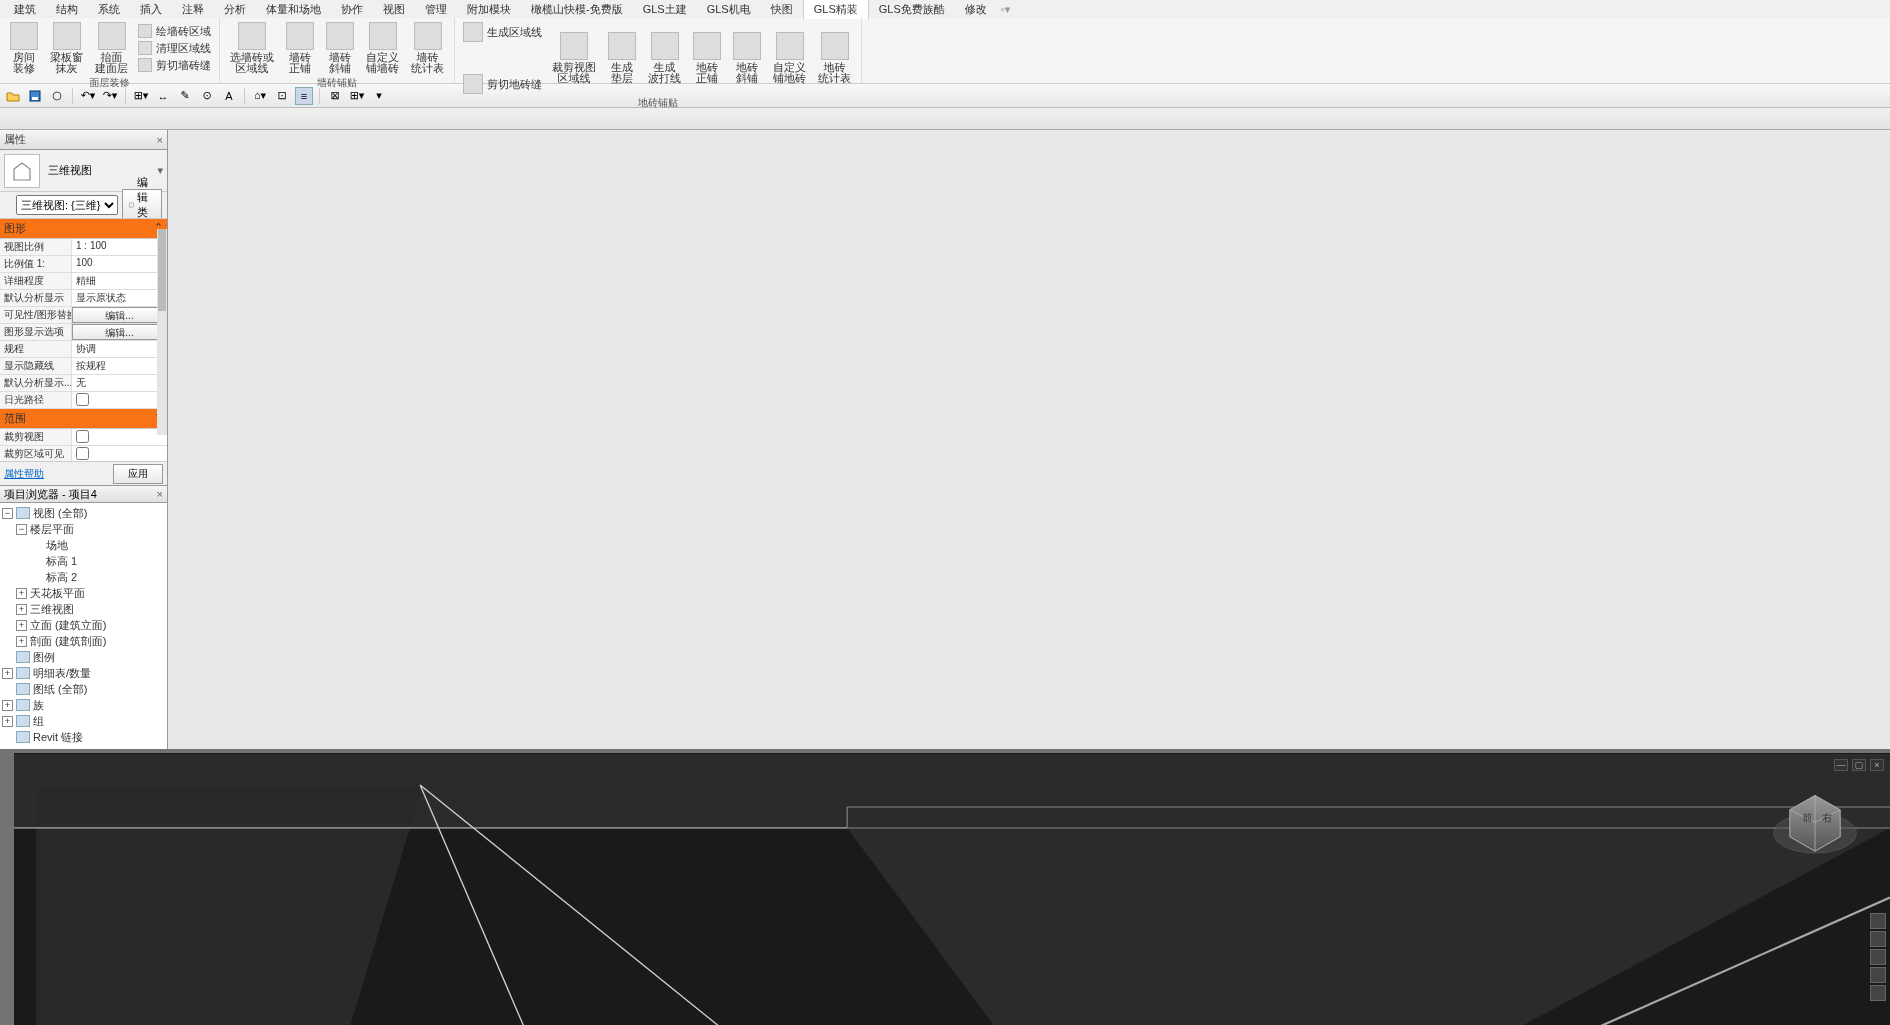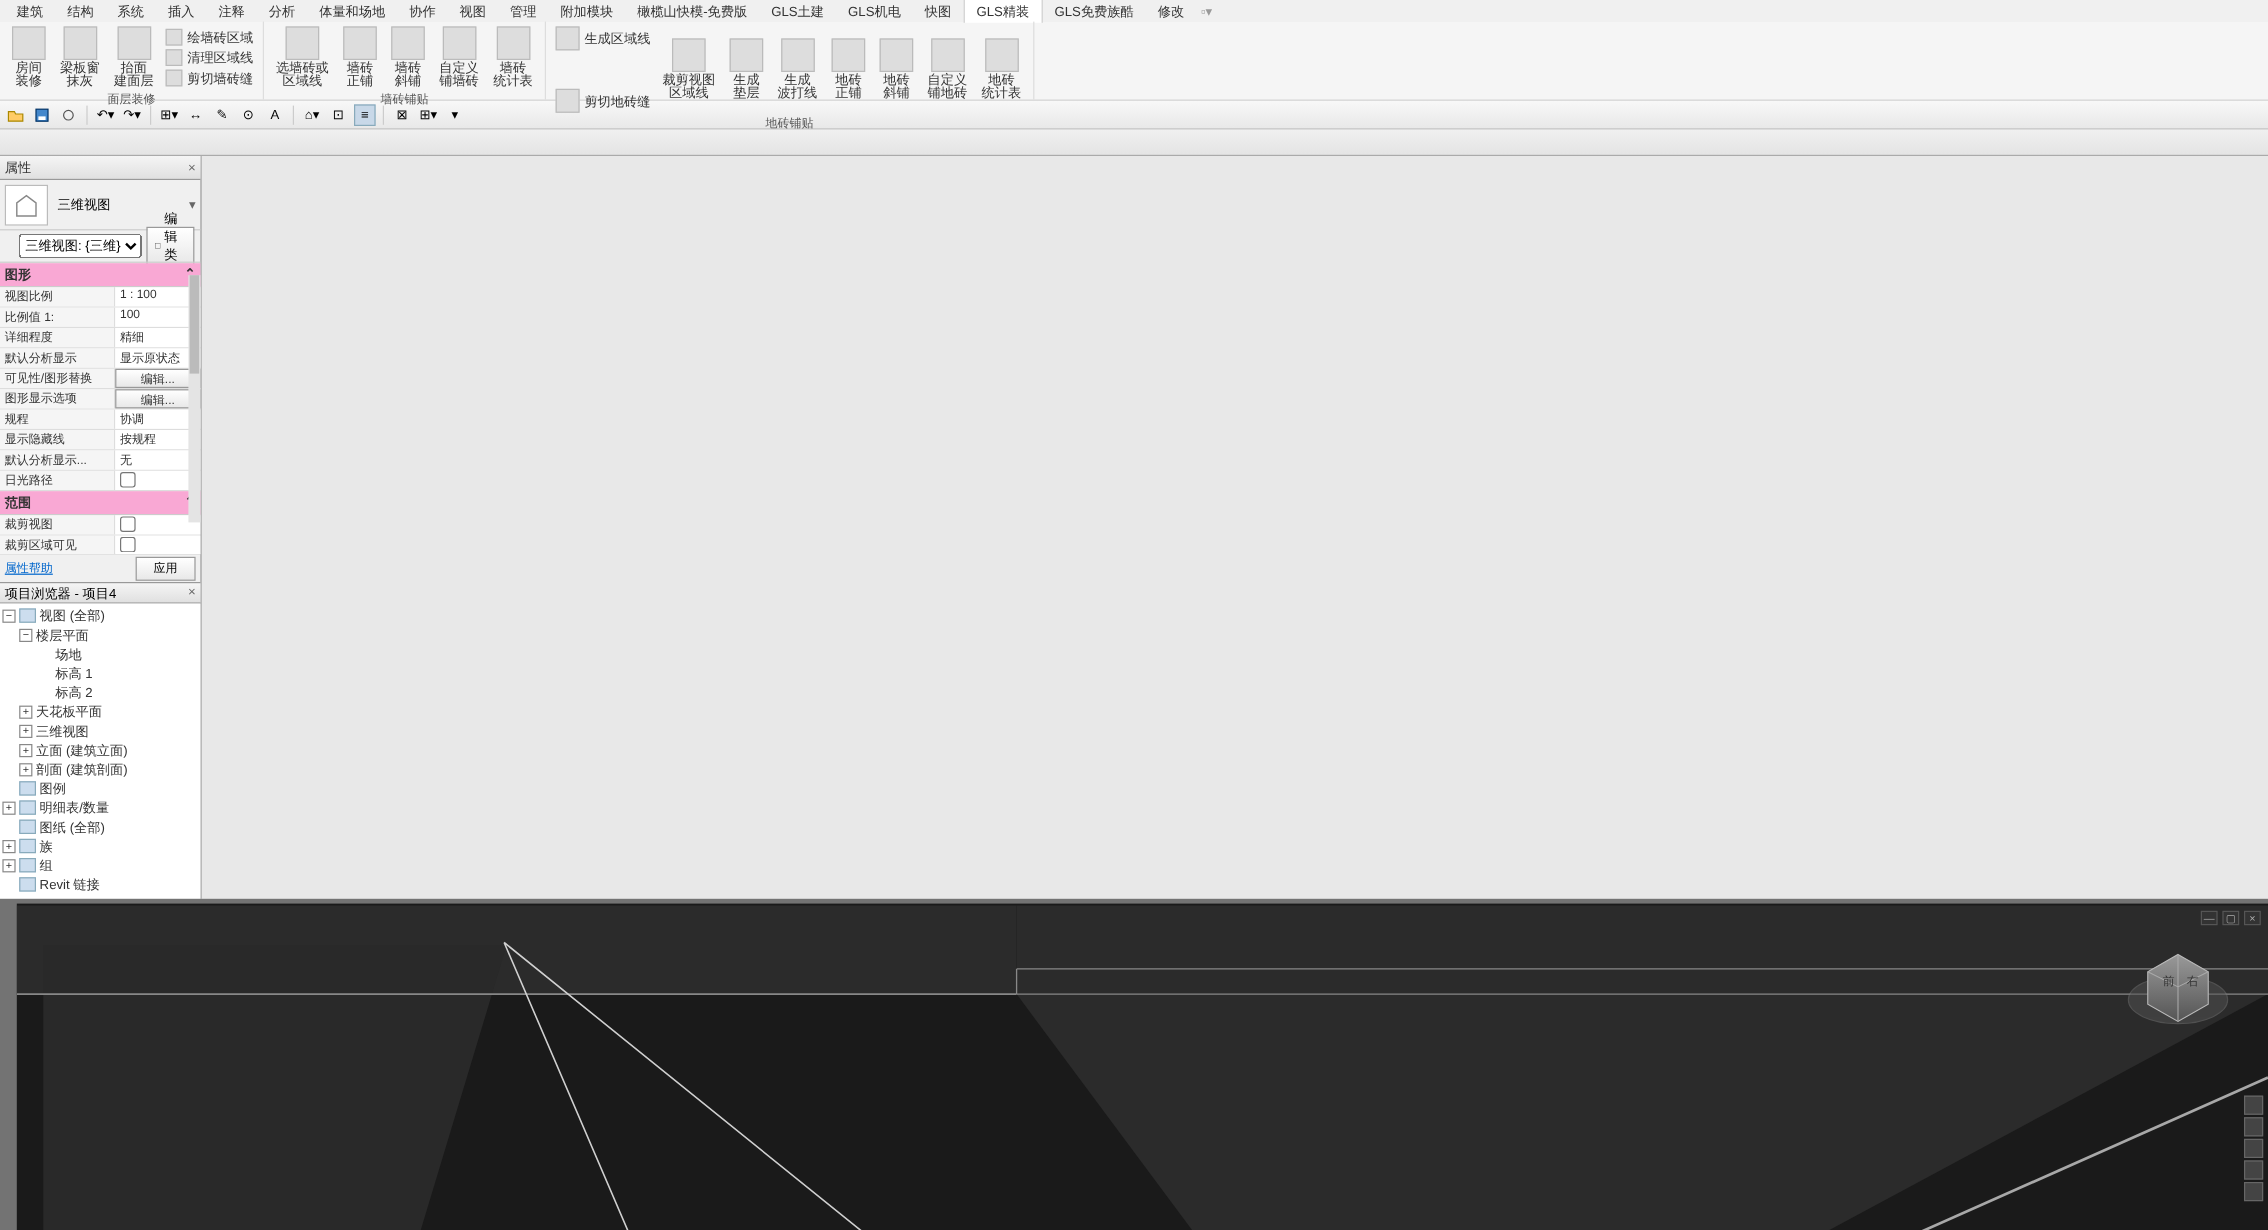--- a/index.html
+++ b/index.html
@@ -39,23 +39,23 @@
 .panel-title { height: 20px; background: linear-gradient(#f5f5f5,#e0e0e0); border-bottom: 1px solid #999; display: flex; align-items: center; padding: 0 4px; font-size: 11px; color: #333; }
 .panel-title .closex { margin-left: auto; cursor: pointer; color: #666; }
 .prop-type { height: 42px; display: flex; align-items: center; padding: 4px; border-bottom: 1px solid #ccc; }
 .prop-type-icon { width: 36px; height: 34px; background: #fff; border: 1px solid #bbb; margin-right: 8px; display:flex; align-items:center; justify-content:center;}
 .prop-type-dd { flex: 1; display: flex; align-items: center; justify-content: space-between; }
 .prop-type-dd span:last-child { color: #666; }
 .prop-selector-row { height: 26px; display: flex; align-items: center; padding: 2px 16px; gap: 4px; }
 .prop-selector-row select { flex: 1; height: 20px; font-size: 11px; }
 .edit-type-btn { height: 32px; padding: 0 6px; background: linear-gradient(#fff,#e8e8e8); border: 1px solid #999; font-size: 11px; cursor: pointer; display:flex; align-items:center; gap:3px;}
 .prop-grid { flex: 1; overflow-y: auto; border-top: 1px solid #ccc; position:relative;}
-.prop-cat { background: #f9a8d4; padding: 2px 4px; font-size: 11px; font-weight: bold; color: #333; border-bottom: 1px solid #ccc; display: flex; justify-content: space-between; }
+.prop-cat { background: #f97316; padding: 2px 4px; font-size: 11px; font-weight: normal; color: #333; border-bottom: 1px solid #ccc; display: flex; justify-content: space-between; }
 .prop-row { display: flex; height: 17px; border-bottom: 1px solid #ddd; }
-.prop-row .plabel { width: 96px; padding: 1px 4px; font-size: 10px; color: #333; border-right: 1px solid #ddd; overflow: hidden; white-space: nowrap; background: #f5f5f5;}
+.prop-row .plabel { width: 72px; padding: 1px 4px; font-size: 10px; color: #333; border-right: 1px solid #ddd; overflow: hidden; white-space: nowrap; background: #f5f5f5;}
 .prop-row .pvalue { flex: 1; padding: 1px 4px; font-size: 10px; color: #333; background: #fff; overflow: hidden; white-space: nowrap; }
 .prop-row .pvalue input[type=checkbox] { margin: 0; }
 .prop-row .pvalue.btn { text-align: center; background: linear-gradient(#fff,#e8e8e8); border: 1px solid #999; cursor: pointer; }
 .prop-footer { height: 24px; display: flex; align-items: center; padding: 0 4px; border-top: 1px solid #ccc; }
 .prop-footer a { color: #06c; text-decoration: underline; font-size: 10px; cursor: pointer; }
 .prop-footer button { margin-left: auto; padding: 2px 14px; font-size: 10px; border: 1px solid #999; background: linear-gradient(#fff,#e8e8e8); cursor: pointer; }
 
 
 .browser-title { height: 18px; background: linear-gradient(#f5f5f5,#e0e0e0); border-top: 1px solid #999; border-bottom: 1px solid #999; display: flex; align-items: center; padding: 0 4px; font-size: 11px; }
 .browser-title .closex { margin-left: auto; cursor: pointer; color: #666; }

